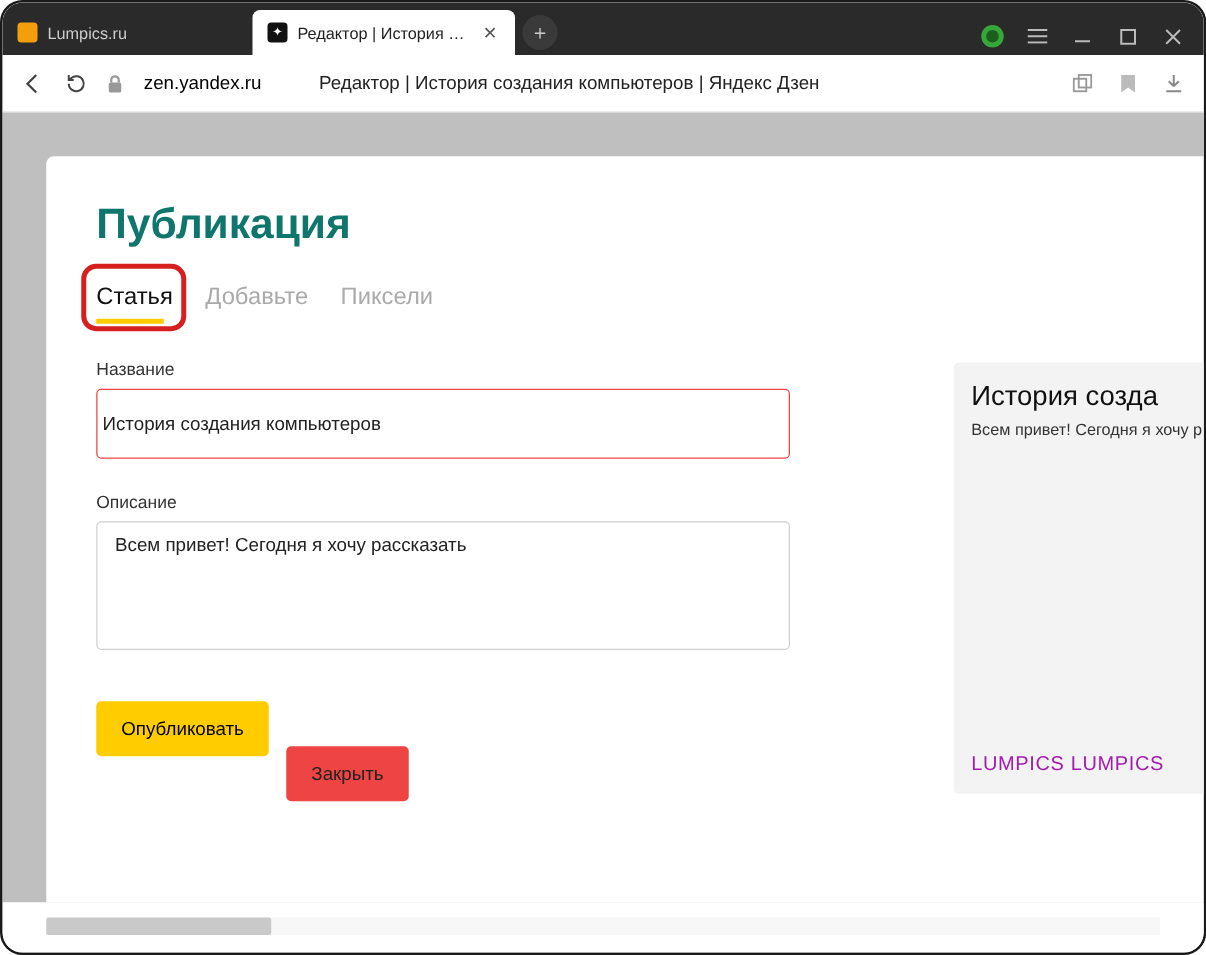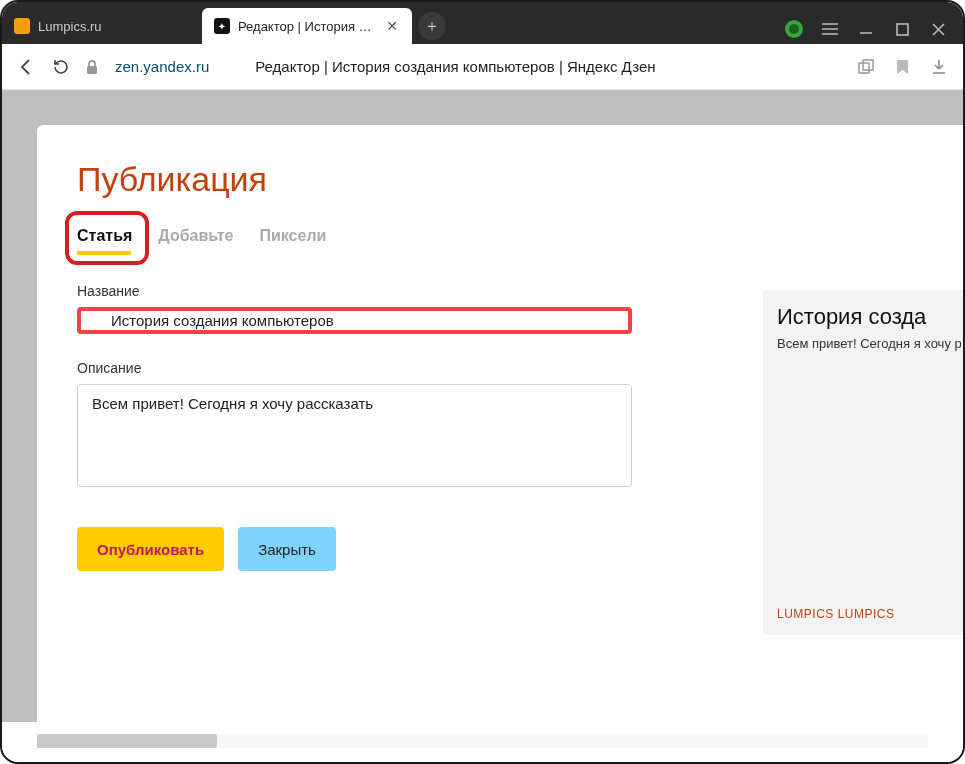--- a/index.html
+++ b/index.html
@@ -18,54 +18,54 @@
   .tab-strip .spacer { flex: 1; }
   .win-controls { display: flex; align-items: center; gap: 18px; color: #bbb; padding: 0 16px 6px 0; font-size: 13px; }
   .win-controls .wc { width: 18px; height: 18px; display:flex; align-items:center; justify-content:center; cursor:pointer; }
   .win-controls svg { display:block; }
   .ext-icon { width:18px; height:18px; background:#37a63b; border-radius:50%; position:relative; }
   .ext-icon::after{content:"";position:absolute;inset:4px;border-radius:50%;background:#1c5f1d;}
 
   .addr-bar { height: 46px; background: #fff; display: flex; align-items: center; padding: 0 16px; gap: 16px; font-size: 15px; color: #333; border-bottom: 1px solid #e5e5e5; }
   .addr-bar .nav-icon { color: #555; cursor: pointer; display:flex; align-items:center; }
   .addr-bar .lock-icon { color: #888; }
-  .addr-bar .domain { color: #0c4a6e; }
+  .addr-bar .domain { color: #000000; }
   .addr-bar .page-title { margin-left: 30px; color: #222; flex:1; white-space:nowrap; overflow:hidden; }
   .addr-bar .right-icons { display:flex; gap:22px; color:#888; }
   .addr-bar .right-icons .ic { cursor:pointer; display:flex; align-items:center; }
 
   
   .viewport { position: absolute; top: 88px; left: 0; right: 0; bottom: 40px; background: #bfbfbf; overflow: hidden; }
   .page-card { position: absolute; top: 35px; left: 35px; right: 0; background: #fff; border-top-left-radius: 6px; padding: 35px 0 0 40px; height: 640px; }
-  .page-heading { font-size: 34px; font-weight: 400; color: #c2410c; margin-bottom: 28px; }
+  .page-heading { font-size: 34px; font-weight: 700; color: #0f766e; margin-bottom: 28px; }
 
-  .tabs-row { display: flex; gap: 26px; font-size: 16px; color: #aaa; margin-bottom: 28px; position: relative; font-weight: bold; }
+  .tabs-row { display: flex; gap: 26px; font-size: 19px; color: #aaa; margin-bottom: 28px; position: relative; }
   .tabs-row .ed-tab { cursor: pointer; padding-bottom: 10px; }
   .tabs-row .ed-tab.active { color: #111; }
   .tabs-row .ed-tab.active::after { content:""; position:absolute; bottom:0; left:0; width:54px; height:4px; background:#fc0; }
 
   
   .highlight-red { position:absolute; border: 4px solid #d62020; border-radius: 12px; pointer-events:none; }
 
   .form-col { width: 555px; }
   .field-label { font-size: 14px; color: #333; margin-bottom: 8px; }
-  .text-input { width: 100%; height: 27px; padding: 0 30px; font-size: 15px; border: 4px solid #ef4444; border-radius: 4px; color: #222; outline: none; }
+  .text-input { width: 100%; height: 56px; padding: 0 4px; font-size: 15px; border: 1px solid #ef4444; border-radius: 4px; color: #222; outline: none; }
   .text-input::placeholder { color: #aaa; }
   .textarea { width: 100%; height: 103px; padding: 10px 14px; font-size: 15px; border: 1px solid #d0d0d0; border-radius: 4px; color: #222; outline:none; resize:none; font-family:inherit; }
   .field-group { margin-bottom: 26px; }
 
   .action-row { display:flex; gap: 14px; margin-top: 36px; }
   .btn { height: 44px; padding: 0 20px; font-size: 15px; border-radius: 4px; border: none; cursor: pointer; }
-  .btn-primary { background: #ffcc00; color: #be185d; font-weight: bold; }
-  .btn-secondary { background: #7dd3fc; color: #222; }
+  .btn-primary { background: #ffcc00; color: #000000; }
+  .btn-secondary { background: #ef4444; color: #222; margin-top: 36px; }
 
   .preview-panel { position:absolute; top: 165px; right: 0; width: 200px; height: 345px; background: #f3f3f3; padding: 14px 0 14px 14px; overflow:hidden; border-top-left-radius:4px; border-bottom-left-radius:4px; }
   .preview-title { font-size: 22px; font-weight: 400; color: #111; line-height: 1.2; white-space:nowrap; }
   .preview-desc { font-size: 13px; color: #333; margin-top: 6px; white-space:nowrap; }
-  .preview-author { position:absolute; bottom: 14px; left: 14px; font-size: 12px; color: #c2410c; letter-spacing: .5px; }
+  .preview-author { position:absolute; bottom: 14px; left: 14px; font-size: 16px; color: #a21caf; letter-spacing: .5px; }
 
   .bottom-strip { position:absolute; left:0; right:0; bottom:0; height:40px; background:#fff; border-bottom-left-radius:16px; border-bottom-right-radius:16px; }
   .bottom-scrollbar { position:absolute; left:35px; right:35px; top:12px; height:14px; background:#f7f7f7; }
   .bottom-thumb { position:absolute; left:0; top:0; height:100%; width:180px; background:#c9c9c9; border-radius:2px; }
 </style>
 </head>
 <body>
 
 <div class="tab-strip">
   <div class="tab inactive">

